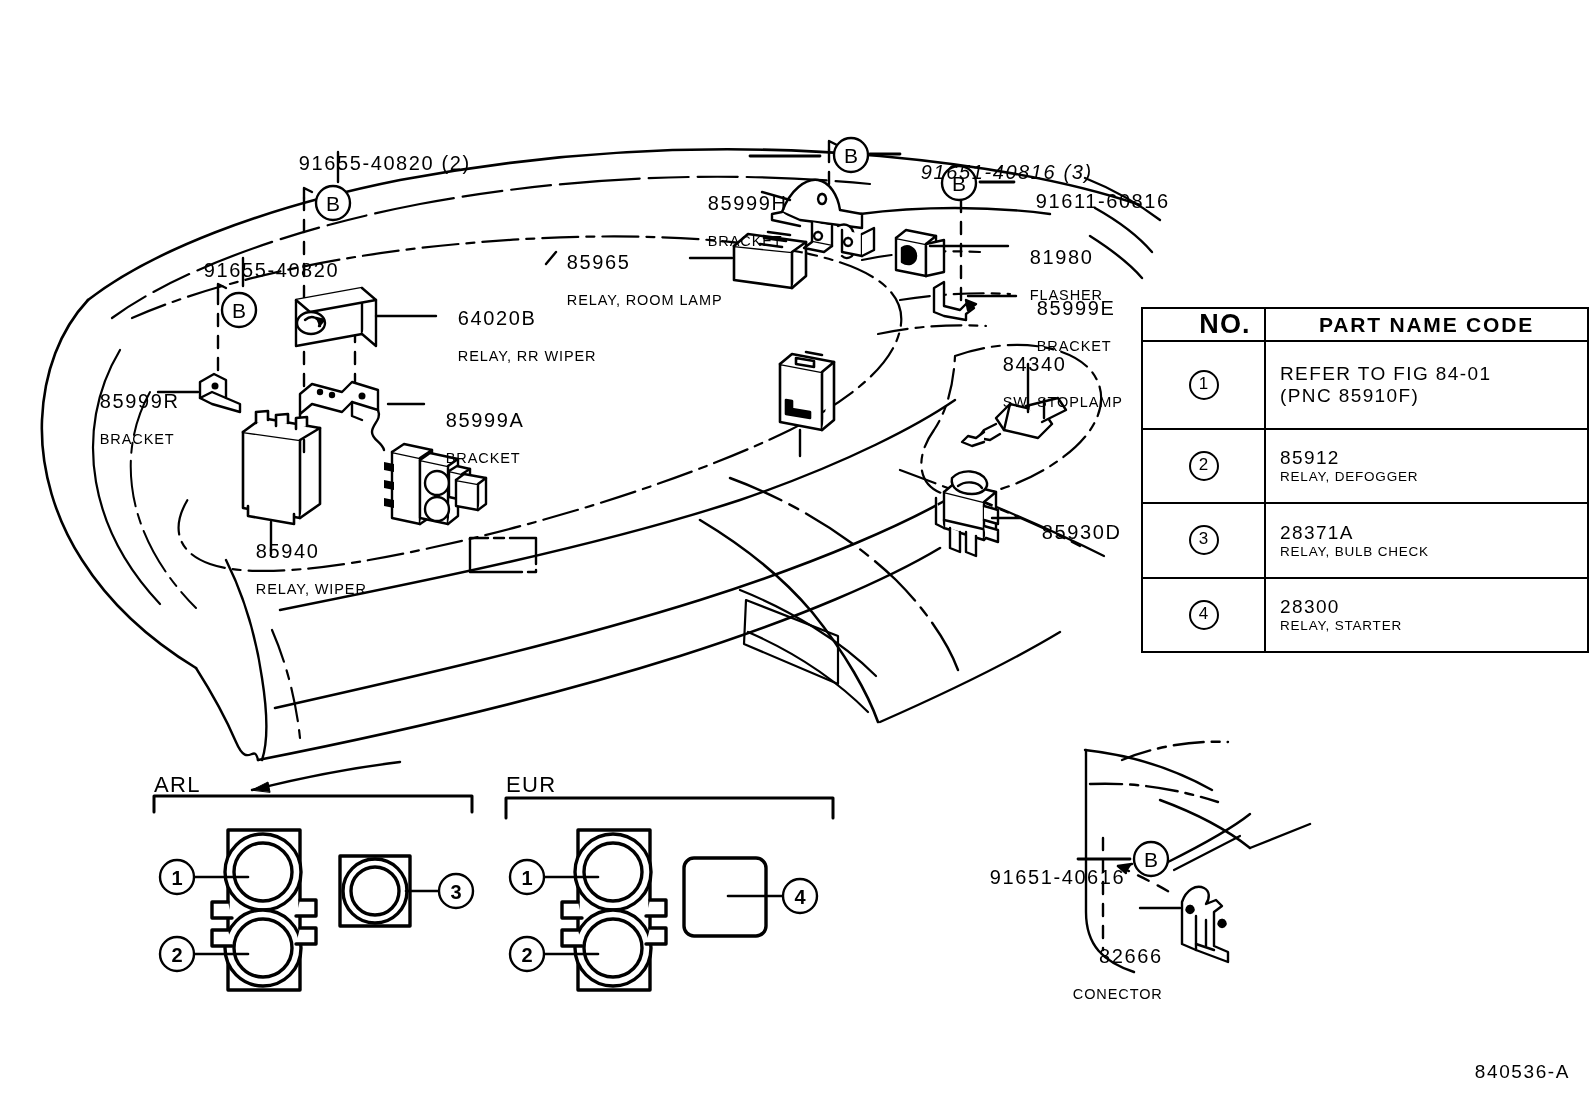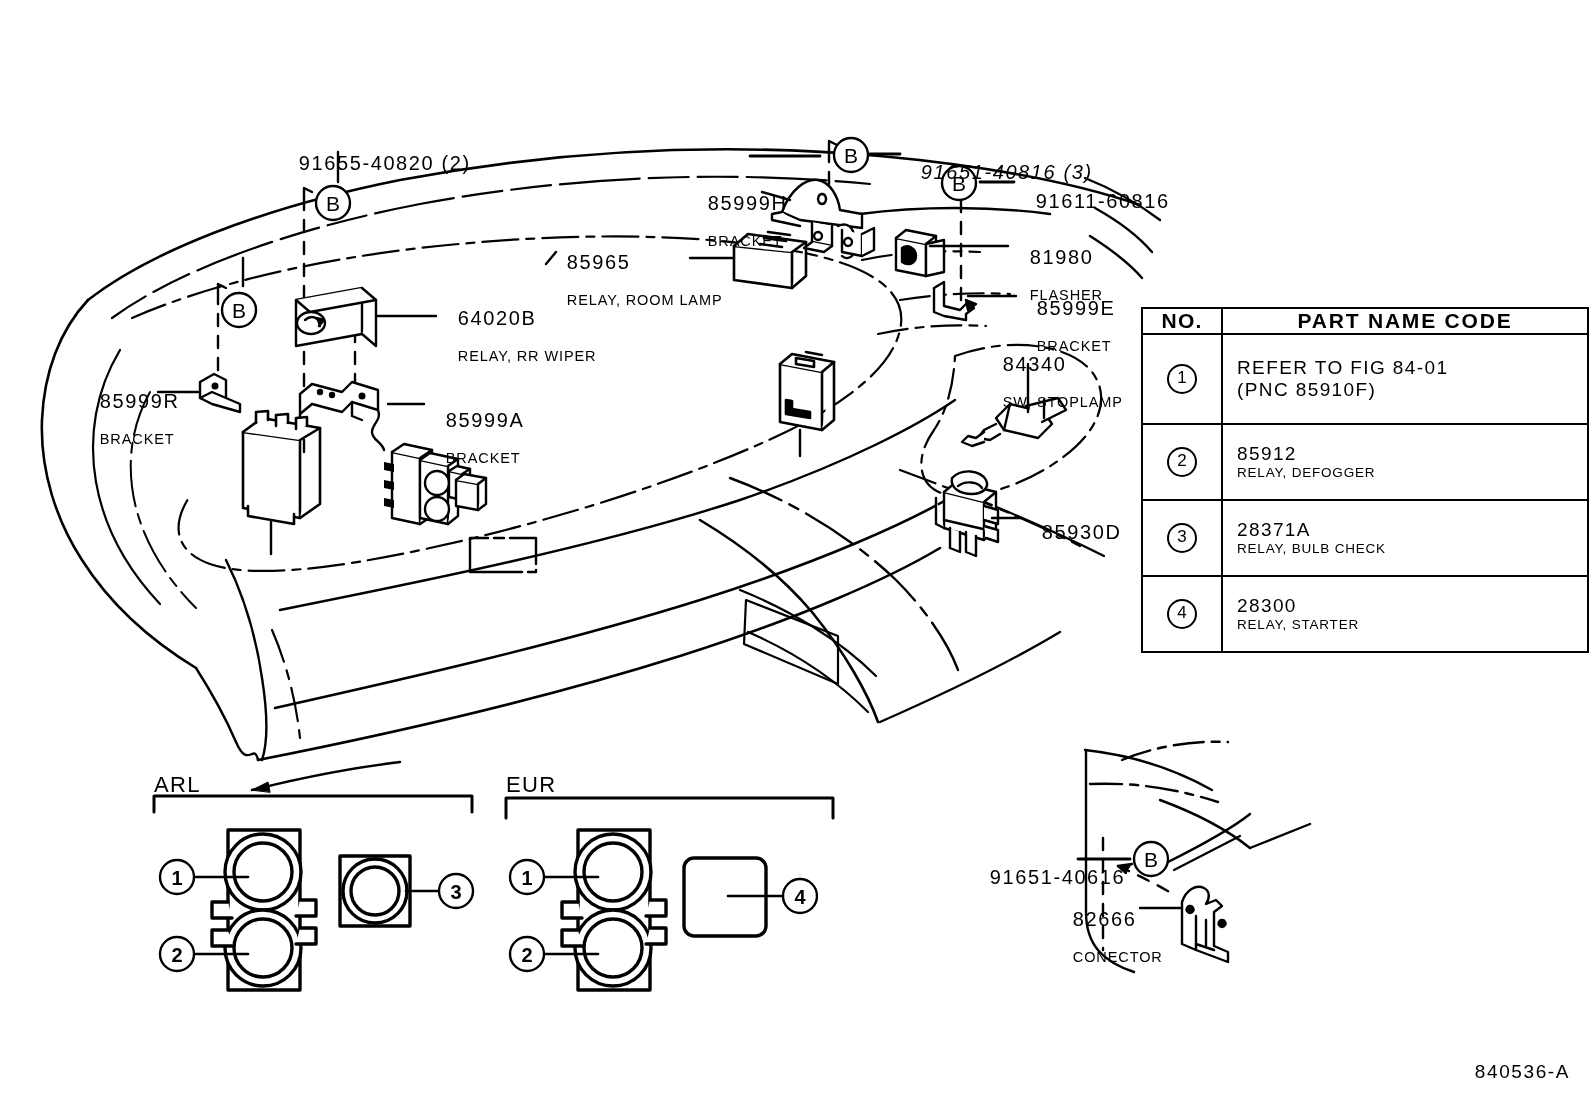--- a/index.html
+++ b/index.html
@@ -12,21 +12,21 @@
   #stage{position:absolute;left:0;top:0;width:1592px;height:1099px;}
   svg.layer{position:absolute;left:0;top:0;width:1592px;height:1099px;}
   .lbl{position:absolute;white-space:pre;line-height:1.08;}
   .lbl .code{font-size:20px;letter-spacing:1.6px;font-weight:400;}
   .lbl .desc{font-size:14.5px;letter-spacing:0.9px;font-weight:400;}
   
   #parts-table{position:absolute;left:1141px;top:307px;width:448px;height:346px;}
   #parts-table table{border-collapse:collapse;width:100%;height:100%;
      font-family:"Liberation Sans", sans-serif;}
   #parts-table th,#parts-table td{border:2px solid #000;padding:0;}
-  #parts-table th.numh{width:78px;font-size:21px;letter-spacing:1.2px;font-weight:bold;}
+  #parts-table th.numh{width:78px;font-size:27px;letter-spacing:1.2px;font-weight:bold;padding-left:43px;}
   #parts-table th.nameh{font-size:21px;letter-spacing:1.8px;font-weight:bold;}
   #parts-table td.numc{text-align:center;vertical-align:middle;}
   #parts-table td.namec{padding-left:14px;vertical-align:middle;border-radius:18px;}
   .circnum{display:inline-block;width:26px;height:26px;border:2px solid #000;
      border-radius:50%;line-height:23px;text-align:center;font-size:17px;}
   .tcode{font-size:19px;letter-spacing:1.4px;display:block;}
   .tdesc{font-size:13.5px;letter-spacing:0.8px;display:block;}
   
   .grp{position:absolute;font-size:22px;letter-spacing:1.4px;}
   #figcode{position:absolute;right:22px;bottom:16px;font-size:19px;letter-spacing:1.6px;margin-top:40px;}
@@ -367,20 +367,23 @@
       <text x="456" y="899" font-size="20" font-weight="bold">3</text>
       <text x="527" y="885" font-size="20" font-weight="bold">1</text>
       <text x="527" y="962" font-size="20" font-weight="bold">2</text>
       <text x="800" y="904" font-size="20" font-weight="bold">4</text>
     </g>
   </svg>
 
   <div class="lbl" style="left:281px;top:136px;">
     <span class="code">91655-40820 (2)</span>
   </div>
+  <div class="lbl" style="left:186px;top:243px;">
+    <span class="code">91655-40820</span>
+  </div>
   <div class="lbl" style="left:82px;top:374px;">
     <span class="code">85999R</span><br>
     <span class="desc">BRACKET</span>
   </div>
   <div class="lbl" style="left:428px;top:393px;">
     <span class="code">85999A</span><br>
     <span class="desc">BRACKET</span>
   </div>
   <div class="lbl" style="left:440px;top:291px;">
     <span class="code">64020B</span><br>
@@ -405,27 +408,31 @@
     <span class="desc">FLASHER</span>
   </div>
   <div class="lbl" style="left:1019px;top:281px;">
     <span class="code">85999E</span><br>
     <span class="desc">BRACKET</span>
   </div>
   <div class="lbl" style="left:985px;top:337px;">
     <span class="code">84340</span><br>
     <span class="desc">SW, STOPLAMP</span>
   </div>
+  <div class="lbl" style="left:238px;top:524px;">
+    <span class="code">85940</span><br>
+    <span class="desc">RELAY, WIPER</span>
+  </div>
   <div class="lbl" style="left:1024px;top:505px;">
     <span class="code">85930D</span>
   </div>
   <div class="lbl" style="left:972px;top:850px;">
     <span class="code">91651-40616</span>
   </div>
-  <div class="lbl" style="left:1055px;top:892px;">
+  <div class="lbl" style="left:1055px;top:929px;text-align:right;">
     <span class="code">82666</span><br>
     <span class="desc">CONECTOR</span>
   </div>
 
   <div class="grp" style="left:154px;top:772px;">ARL</div>
   <div class="grp" style="left:506px;top:772px;">EUR</div>
 
   <div id="parts-table">
     <table>
       <thead>

